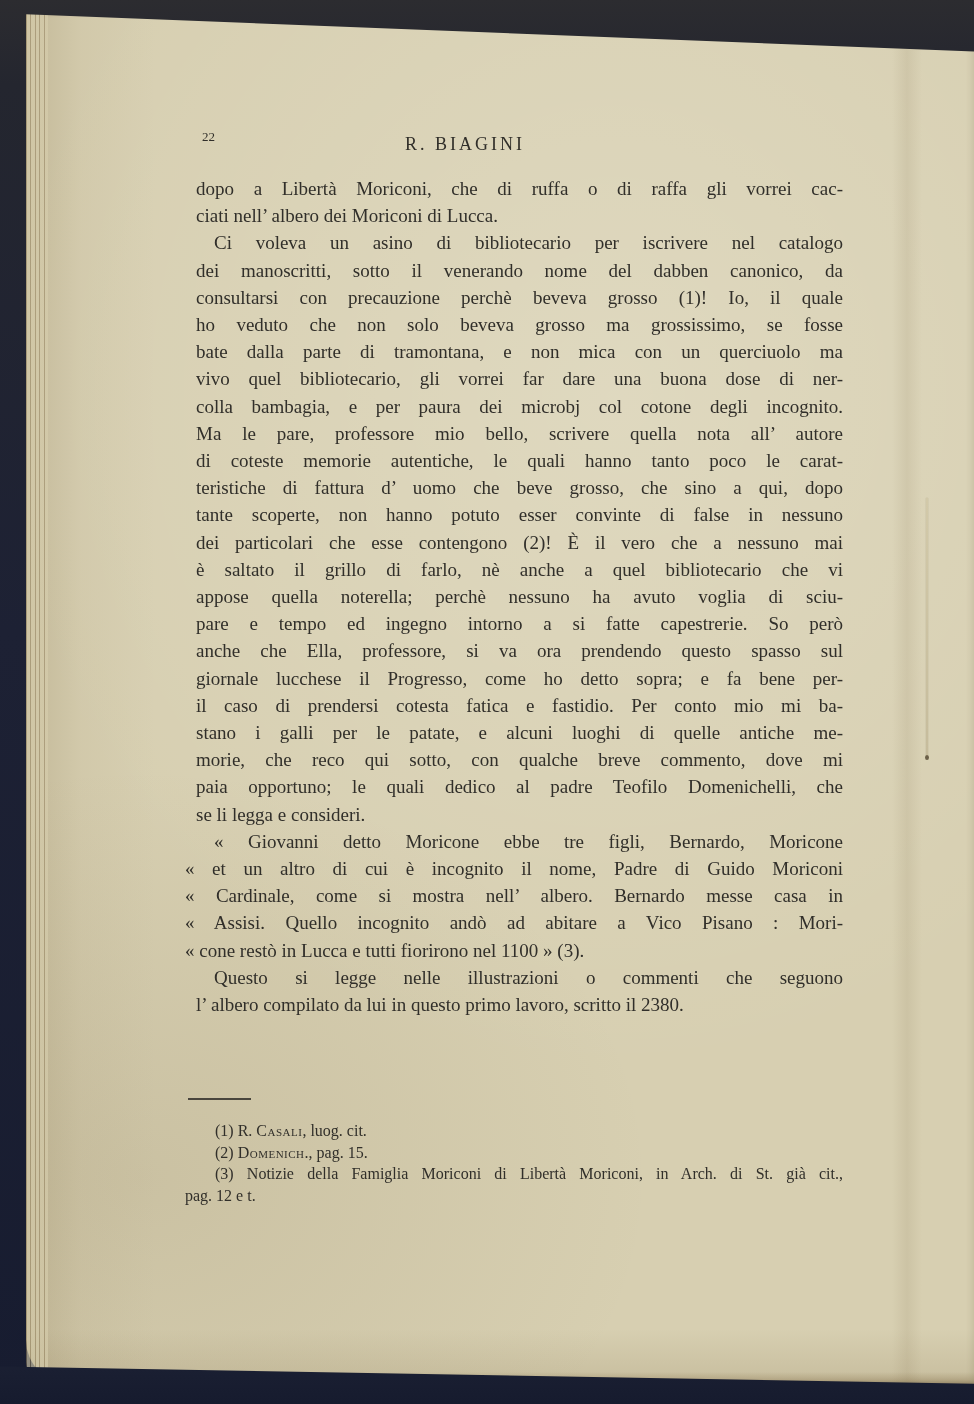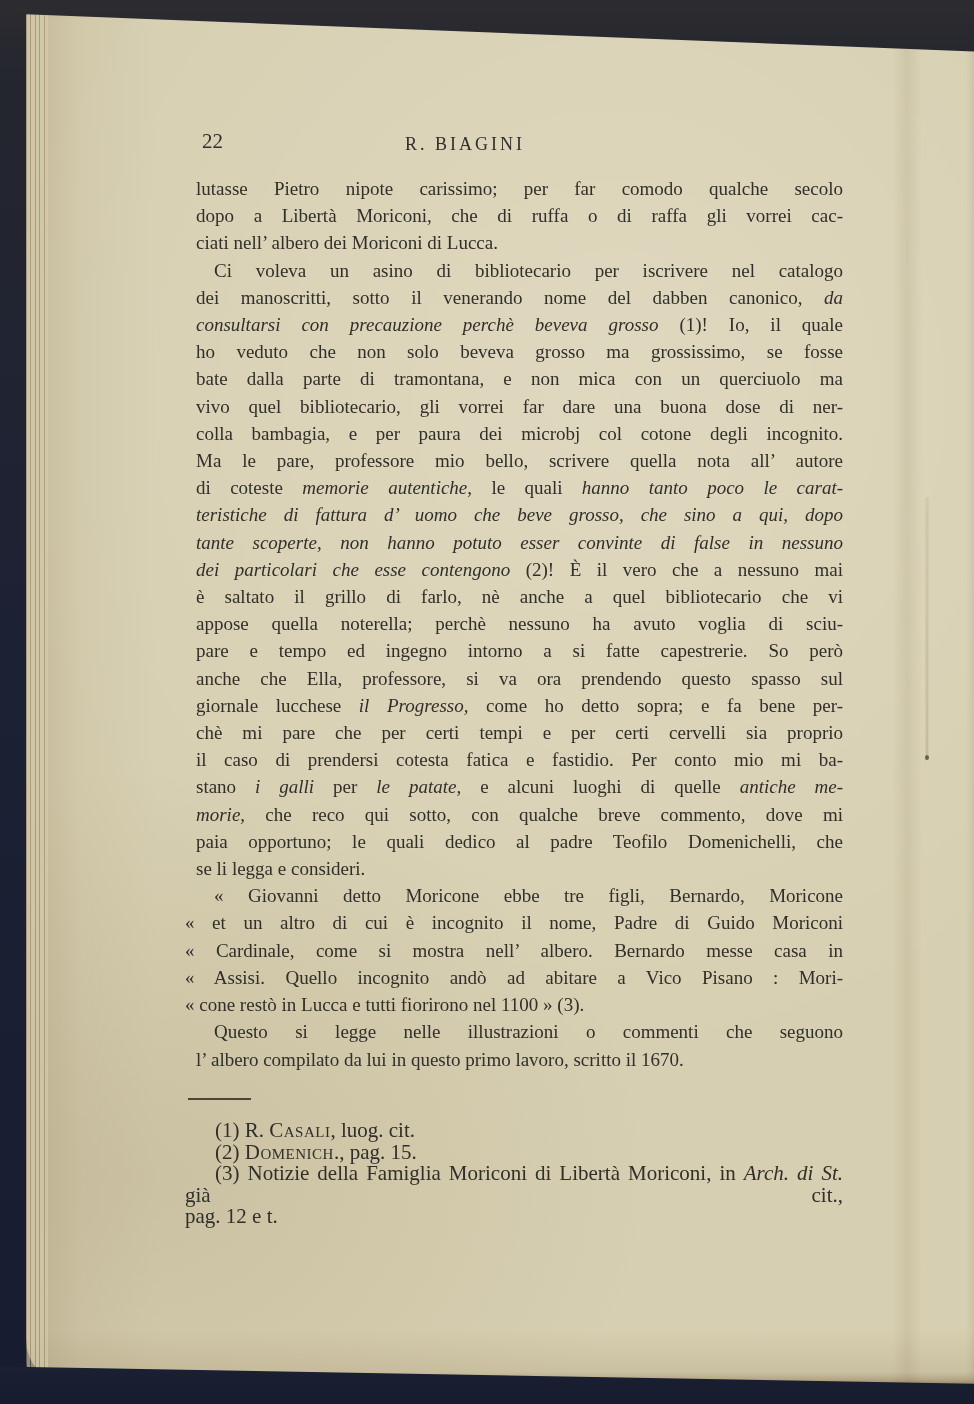--- a/index.html
+++ b/index.html
@@ -44,44 +44,44 @@
     position:absolute;left:900px;top:486px;width:2px;height:258px;
     background:linear-gradient(180deg,#d2c9a9,#c6bc9c);
     box-shadow:0 0 1px rgba(90,75,45,.5);
   }
   .thread::after{
     content:"";position:absolute;bottom:-4px;left:-1px;width:4px;height:5px;
     border-radius:50%;background:#6b6049;
   }
   .pagenum{
     position:absolute;left:176px;top:117px;
-    font-size:21px;color:var(--ink);
+    font-size:13px;color:var(--ink);
   }
   .runhead{
     position:absolute;left:379px;top:122px;
     font-size:18px;letter-spacing:3px;color:var(--ink);
   }
   .bodytext{
     position:absolute;left:170px;top:163px;width:647px;
     font-size:19px;line-height:27.2px;color:var(--ink);
   }
   .tl{text-align:justify;text-align-last:justify;}
   .tl.last{text-align-last:left;}
   .tl.ind{text-indent:18px;}
   .tl.q{text-indent:-11px;}
   .tl.q.ind{text-indent:18px;}
-  .i{font-style:italic;margin-top:23px;}
+  .i{margin-top:23px;}
   .sc{font-variant:small-caps;letter-spacing:.5px;}
   .fnsep{
     position:absolute;left:162px;top:1086px;width:63px;height:2px;
     background:var(--ink);opacity:.85;
   }
   .footnotes{
     position:absolute;left:159px;top:1108px;width:658px;
-    font-size:21px;line-height:21.5px;color:var(--ink);
+    font-size:16px;line-height:21.5px;color:var(--ink);
   }
   .footnotes .tl.ind{text-indent:30px;}
   .band-top{
     position:absolute;left:0;top:0;width:974px;height:60px;
     background:linear-gradient(180deg,#2c2c30,#26272f);
     clip-path:polygon(0 0,100% 0,100% 86%,0 22%);
   }
   .band-bottom{
     position:absolute;left:0;bottom:0;width:974px;height:44px;
     background:linear-gradient(180deg,#1b2033,#161b2e);
@@ -93,53 +93,51 @@
 
 <div class="scene">
   <div class="page">
     <div class="edge-left"></div>
     <div class="edge-bottom"></div>
     <div class="fold-shadow"></div>
     <div class="thread"></div>
     <div class="pagenum">22</div>
     <div class="runhead">R. BIAGINI</div>
     <div class="bodytext">
-        <div class="tl"><span>lutasse Pietro nipote carissimo; per far comodo qualche secolo</span></div>
         <div class="tl"><span>dopo a Libertà Moriconi, che di ruffa o di raffa gli vorrei cac-</span></div>
         <div class="tl last"><span>ciati nell’ albero dei Moriconi di Lucca.</span></div>
         <div class="tl ind"><span>Ci voleva un asino di bibliotecario per iscrivere nel catalogo</span></div>
         <div class="tl"><span>dei manoscritti, sotto il venerando nome del dabben canonico, </span><span class="i">da</span></div>
         <div class="tl"><span class="i">consultarsi con precauzione perchè beveva grosso</span><span> (1)! Io, il quale</span></div>
         <div class="tl"><span>ho veduto che non solo beveva grosso ma grossissimo, se fosse</span></div>
         <div class="tl"><span>bate dalla parte di tramontana, e non mica con un querciuolo ma</span></div>
         <div class="tl"><span>vivo quel bibliotecario, gli vorrei far dare una buona dose di ner-</span></div>
         <div class="tl"><span>colla bambagia, e per paura dei microbj col cotone degli incognito.</span></div>
         <div class="tl"><span>Ma le pare, professore mio bello, scrivere quella nota all’ autore</span></div>
         <div class="tl"><span>di coteste </span><span class="i">memorie autentiche,</span><span> le quali </span><span class="i">hanno tanto poco le carat-</span></div>
         <div class="tl"><span class="i">teristiche di fattura d’ uomo che beve grosso, che sino a qui, dopo</span></div>
         <div class="tl"><span class="i">tante scoperte, non hanno potuto esser convinte di false in nessuno</span></div>
         <div class="tl"><span class="i">dei particolari che esse contengono</span><span> (2)! È il vero che a nessuno mai</span></div>
         <div class="tl"><span>è saltato il grillo di farlo, nè anche a quel bibliotecario che vi</span></div>
         <div class="tl"><span>appose quella noterella; perchè nessuno ha avuto voglia di sciu-</span></div>
         <div class="tl"><span>pare e tempo ed ingegno intorno a si fatte capestrerie. So però</span></div>
         <div class="tl"><span>anche che Ella, professore, si va ora prendendo questo spasso sul</span></div>
         <div class="tl"><span>giornale lucchese </span><span class="i">il Progresso,</span><span> come ho detto sopra; e fa bene per-</span></div>
-        <div class="tl"><span>chè mi pare che per certi tempi e per certi cervelli sia proprio</span></div>
         <div class="tl"><span>il caso di prendersi cotesta fatica e fastidio. Per conto mio mi ba-</span></div>
         <div class="tl"><span>stano </span><span class="i">i galli</span><span> per </span><span class="i">le patate,</span><span> e alcuni luoghi di quelle </span><span class="i">antiche me-</span></div>
         <div class="tl"><span class="i">morie,</span><span> che reco qui sotto, con qualche breve commento, dove mi</span></div>
         <div class="tl"><span>paia opportuno; le quali dedico al padre Teofilo Domenichelli, che</span></div>
         <div class="tl last"><span>se li legga e consideri.</span></div>
         <div class="tl ind q"><span>« Giovanni detto Moricone ebbe tre figli, Bernardo, Moricone</span></div>
         <div class="tl q"><span>« et un altro di cui è incognito il nome, Padre di Guido Moriconi</span></div>
         <div class="tl q"><span>« Cardinale, come si mostra nell’ albero. Bernardo messe casa in</span></div>
         <div class="tl q"><span>« Assisi. Quello incognito andò ad abitare a Vico Pisano : Mori-</span></div>
         <div class="tl last q"><span>« cone restò in Lucca e tutti fiorirono nel 1100 » (3).</span></div>
         <div class="tl ind"><span>Questo si legge nelle illustrazioni o commenti che seguono</span></div>
-        <div class="tl last"><span>l’ albero compilato da lui in questo primo lavoro, scritto il 1670.</span></div>
+        <div class="tl last"><span>l’ albero compilato da lui in questo primo lavoro, scritto il 2380.</span></div>
       </div>
     <div class="fnsep"></div>
     <div class="footnotes">
         <div class="tl ind last"><span>(1) R. </span><span class="sc">Casali</span><span>, luog. cit.</span></div>
         <div class="tl ind last"><span>(2) </span><span class="sc">Domenich</span><span>., pag. 15.</span></div>
         <div class="tl ind"><span>(3) Notizie della Famiglia Moriconi di Libertà Moriconi, in </span><span class="i">Arch. di St.</span><span> già cit.,</span></div>
         <div class="tl last"><span>pag. 12 e t.</span></div>
       </div>
   </div>
   <div class="band-top"></div>

